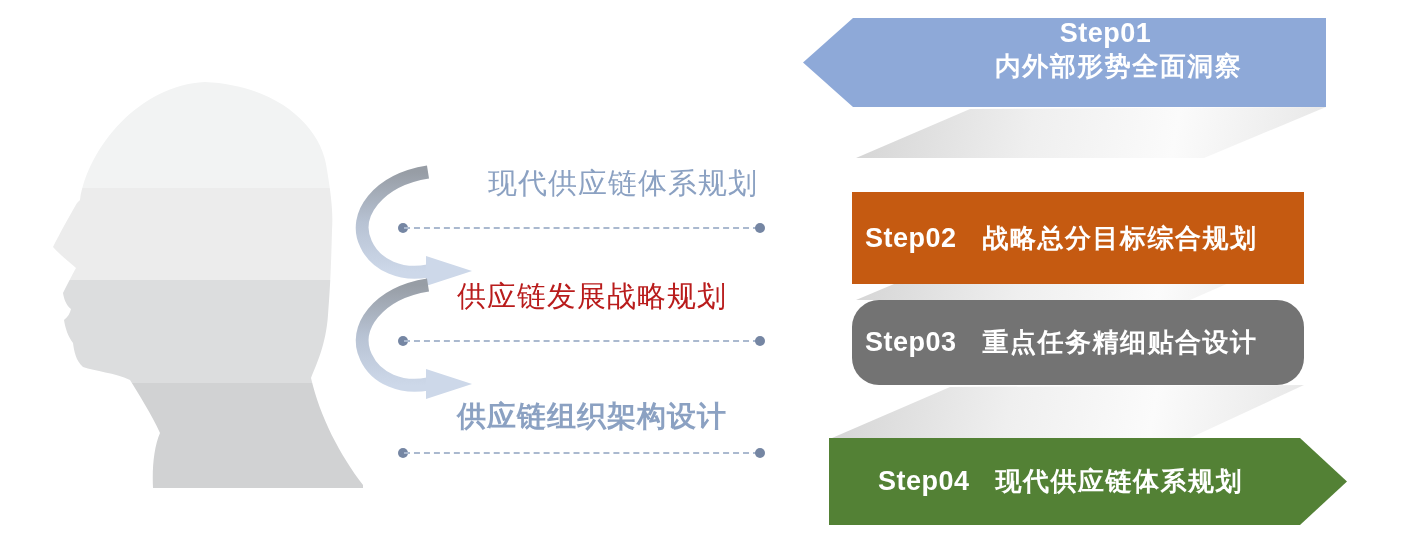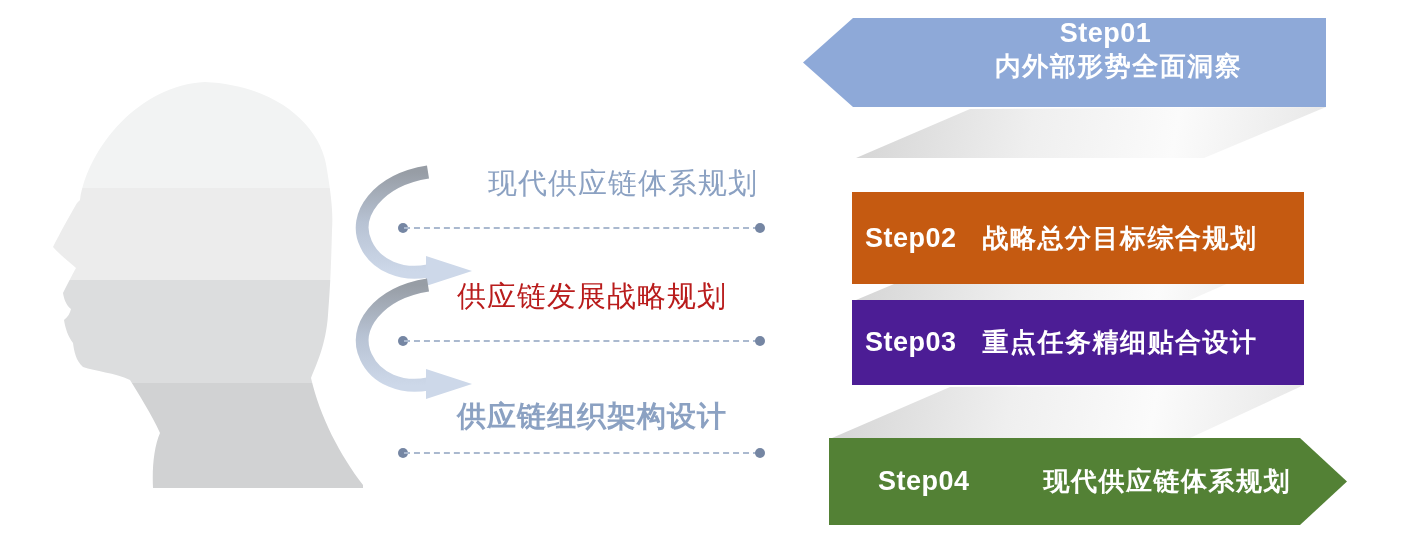--- a/index.html
+++ b/index.html
@@ -138,22 +138,22 @@
   <div class="swoosh" id="swoosh3"></div>
 
   <div class="banner" id="banner1" style="background: rgb(142, 169, 216);">
     <span class="step-id">Step01</span>
     <span class="step-title">内外部形势全面洞察</span>
   </div>
   <div class="banner" id="banner2" style="background: rgb(197, 90, 17);">
     <span class="step-id">Step02</span>
     <span class="step-title">战略总分目标综合规划</span>
   </div>
-  <div class="banner" id="banner3" style="background: #4c1d95;">
+  <div class="banner" id="banner3" style="background: #737373; border-radius: 27px;">
     <span class="step-id">Step03</span>
     <span class="step-title">重点任务精细贴合设计</span>
   </div>
-  <div class="banner" id="banner4" style="background: rgb(83, 129, 53); gap: 48px;">
+  <div class="banner" id="banner4" style="background: rgb(83, 129, 53);">
     <span class="step-id">Step04</span>
     <span class="step-title">现代供应链体系规划</span>
   </div>
 
 </div>
 
 </body></html>

